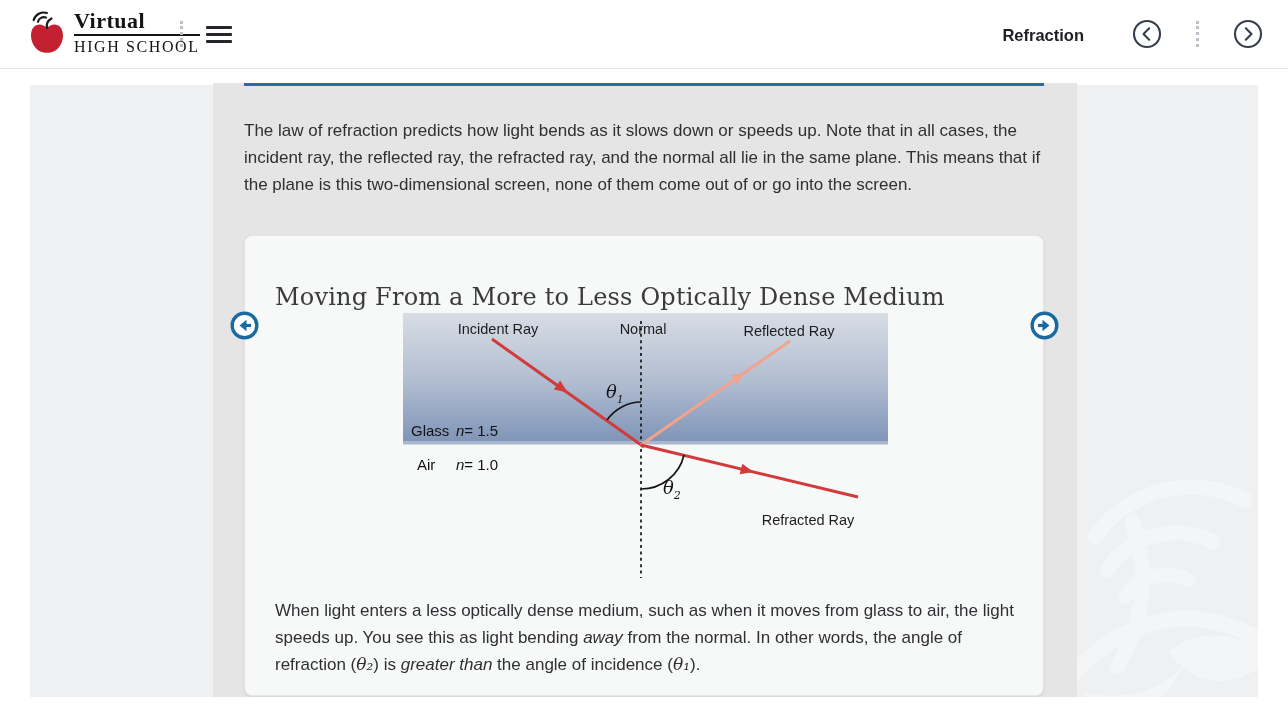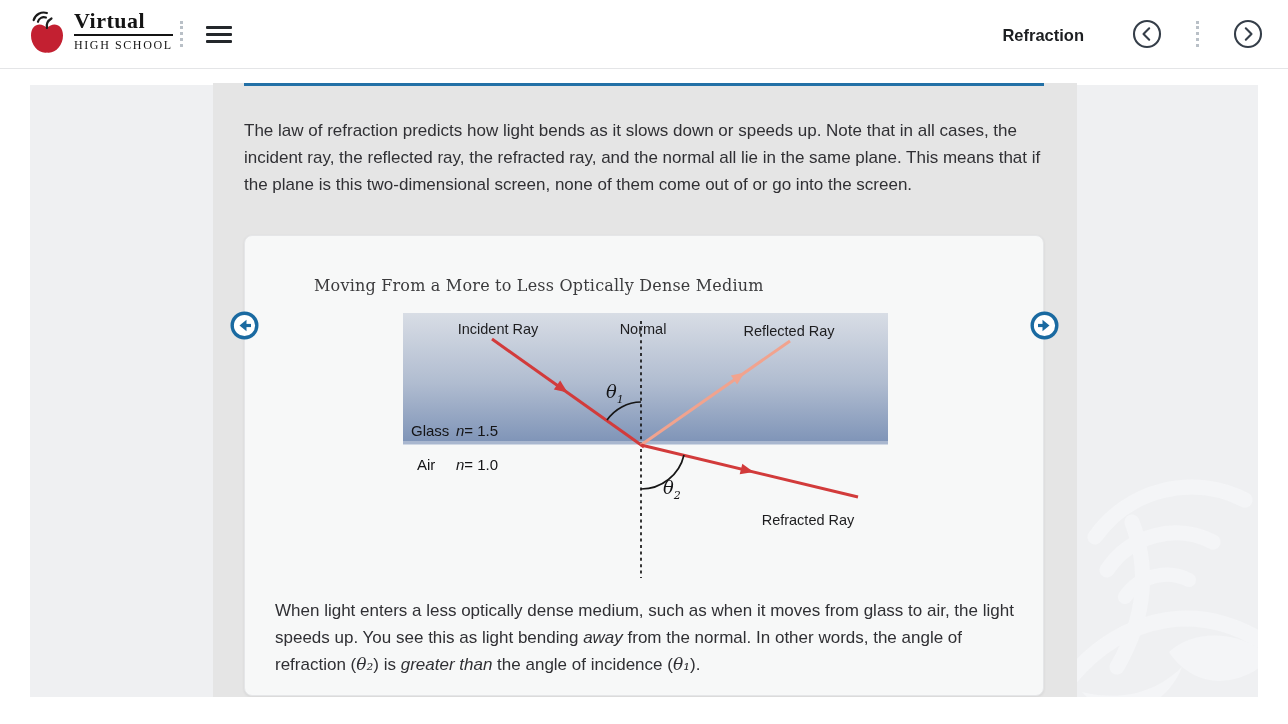--- a/index.html
+++ b/index.html
@@ -14,21 +14,21 @@
     position:absolute;left:0;top:0;width:1288px;height:68px;
     background:#ffffff;border-bottom:1px solid #e4e5e7;z-index:30;
   }
   .logo-wrap{position:absolute;left:26px;top:10px;display:flex;align-items:flex-start;gap:6px;cursor:pointer;}
   .logo-text{display:flex;flex-direction:column;line-height:1;}
   .logo-line1{
     font-family:"Liberation Serif", serif;font-weight:bold;font-size:22px;color:#141414;
     border-bottom:2px solid #141414;padding-bottom:2px;letter-spacing:.5px;
   }
   .logo-line2{
-    font-family:"Liberation Serif", serif;font-size:12px;color:#141414;
+    font-family:"Liberation Serif", serif;font-size:16px;color:#141414;
     letter-spacing:1.6px;margin-top:3px;
   }
   .dot-divider{
     width:0;height:26px;border-left:3px dotted #b9c0c7;position:absolute;top:21px;
   }
   .dd-left{left:180px;}
   .dd-right{left:1196px;}
   .hamburger{
     position:absolute;left:206px;top:26px;width:26px;height:17px;cursor:pointer;
     display:flex;flex-direction:column;justify-content:space-between;
@@ -57,23 +57,22 @@
     font-size:17px;line-height:27px;color:#303034;
   }
   
   .lesson-card{
     position:absolute;left:31px;top:152px;width:798px;height:459px;
     background:#f7f8f8;border:1px solid #e5e6e8;border-radius:8px;
     box-shadow:0 1px 3px rgba(0,0,0,.07);
   }
   .card-heading{
     position:absolute;left:30px;top:27px;width:740px;
-    font-family:"DejaVu Serif", serif;font-weight:500;font-size:16px;color:#3b3b3d;
+    font-family:"DejaVu Serif", serif;font-weight:500;font-size:24px;color:#3b3b3d;
     letter-spacing:.2px;
-    margin-left:39px;
   }
   .diagram-svg{position:absolute;left:145px;top:74px;}
   .card-para{
     position:absolute;left:30px;top:344px;width:740px;
     font-size:17px;line-height:27px;color:#303034;
   }
   .card-para .it{font-style:italic;}
   .card-para .math{font-family:"DejaVu Serif", serif;font-style:italic;}
   
   .carousel-btn{

